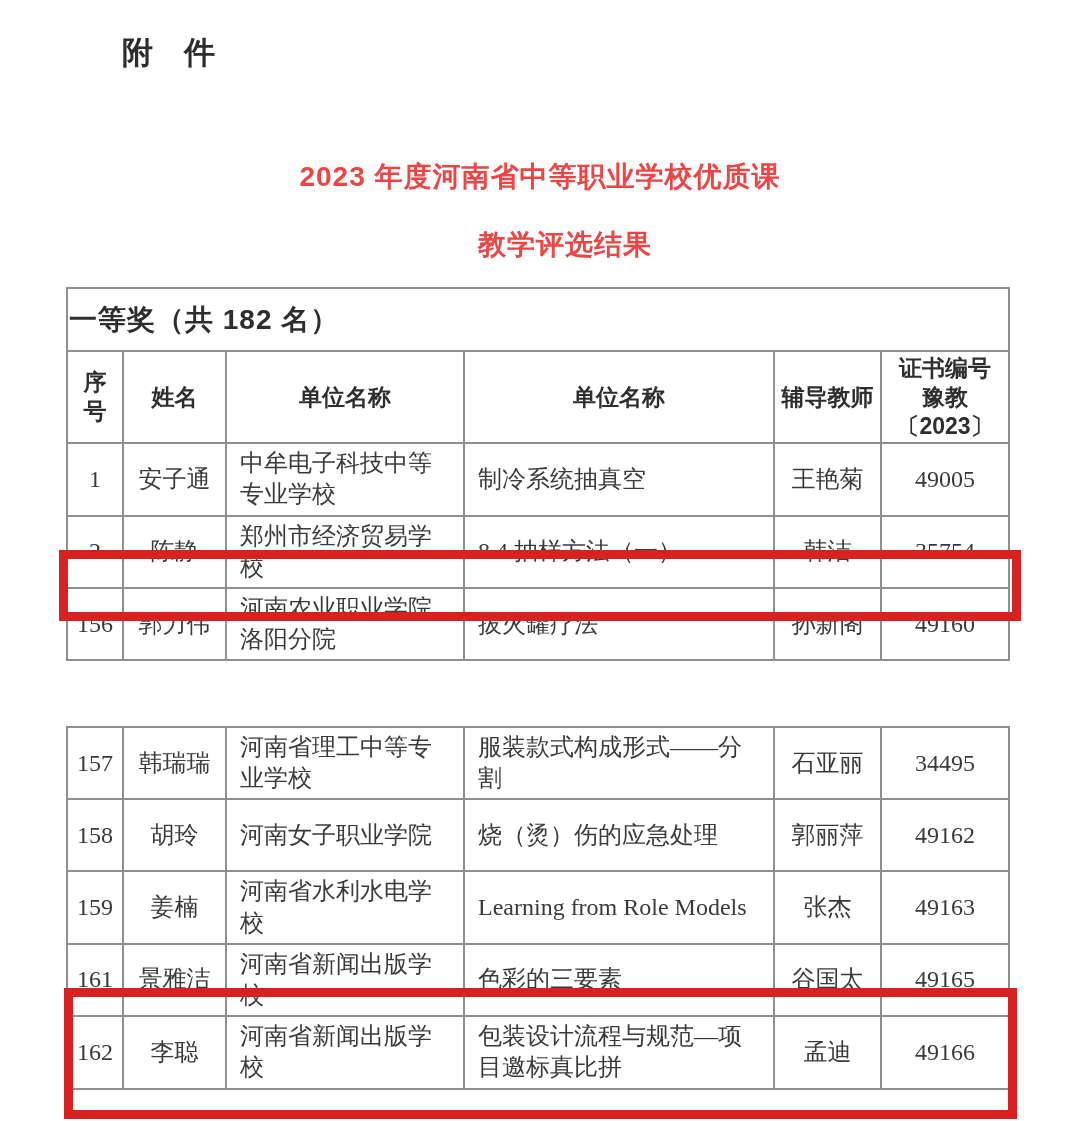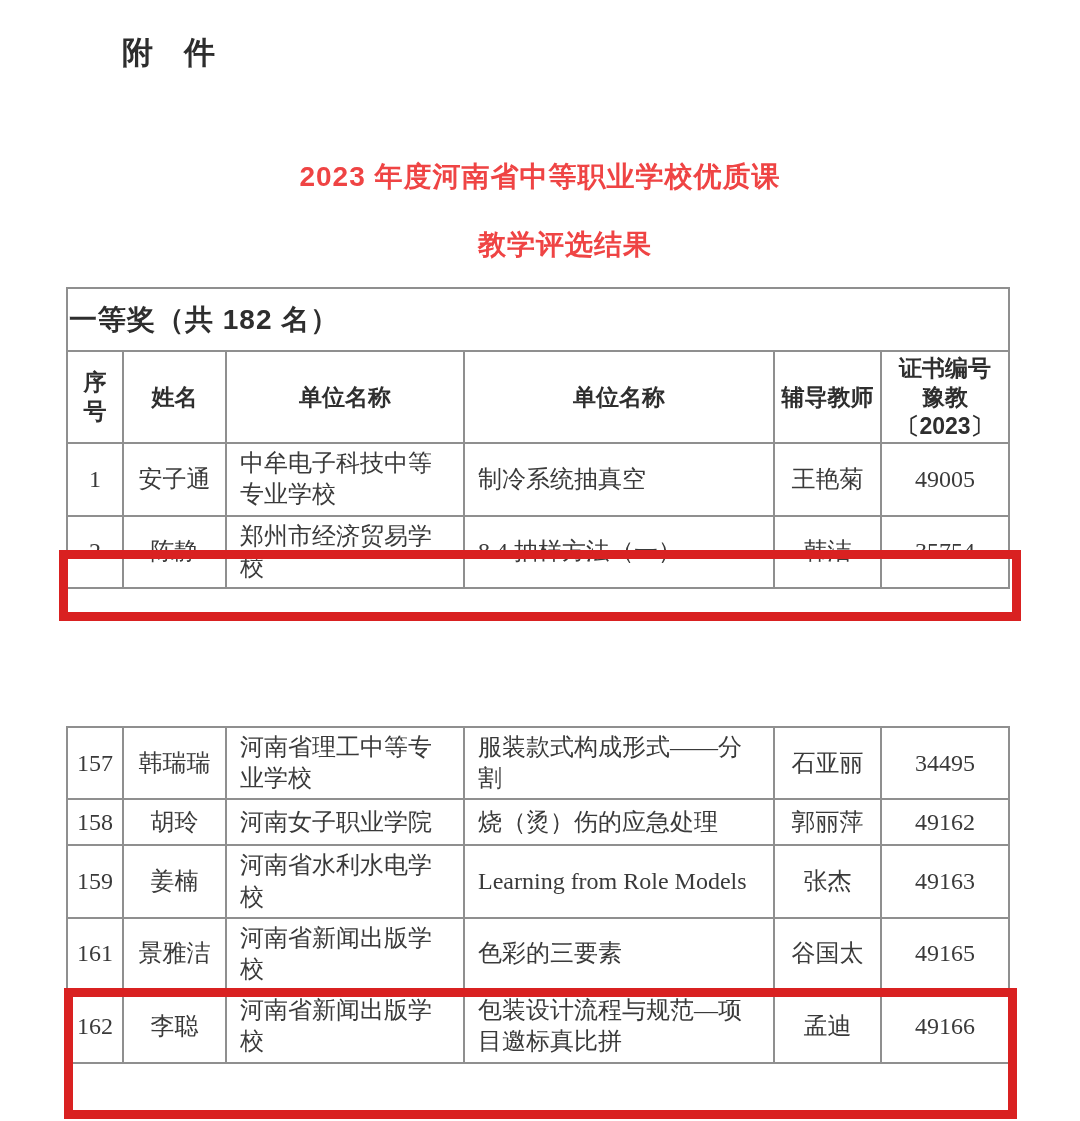--- a/index.html
+++ b/index.html
@@ -107,20 +107,28 @@
       <td class="cell ctr">49005</td>
     </tr>
     <tr style="height:64px">
       <td class="cell ctr">2</td>
       <td class="cell ctr">陈静</td>
       <td class="cell lft">郑州市经济贸易学校</td>
       <td class="cell lft">8.4 抽样方法（一）</td>
       <td class="cell ctr">韩洁</td>
       <td class="cell ctr">35754</td>
     </tr>
+    <tr style="height:68px">
+      <td class="cell ctr">156</td>
+      <td class="cell ctr">郭力伟</td>
+      <td class="cell lft">河南农业职业学院洛阳分院</td>
+      <td class="cell lft">拔火罐疗法</td>
+      <td class="cell ctr">孙新阁</td>
+      <td class="cell ctr">49160</td>
+    </tr>
   </tbody>
     </table>
 
   <table class="results t2">
     <colgroup>
       <col style="width:56px">
         <col style="width:103px">
         <col style="width:238px">
       <col style="width:310px">
         <col style="width:107px">
@@ -128,21 +136,21 @@
     </colgroup>
     <tbody>
         <tr style="height:65px">
       <td class="cell ctr">157</td>
       <td class="cell ctr">韩瑞瑞</td>
       <td class="cell lft">河南省理工中等专业学校</td>
       <td class="cell lft">服装款式构成形式——分割</td>
       <td class="cell ctr">石亚丽</td>
       <td class="cell ctr">34495</td>
     </tr>
-    <tr style="height:46px">
+    <tr style="height:72px">
       <td class="cell ctr">158</td>
       <td class="cell ctr">胡玲</td>
       <td class="cell lft">河南女子职业学院</td>
       <td class="cell lft">烧（烫）伤的应急处理</td>
       <td class="cell ctr">郭丽萍</td>
       <td class="cell ctr">49162</td>
     </tr>
     <tr style="height:64px">
       <td class="cell ctr">159</td>
       <td class="cell ctr">姜楠</td>

